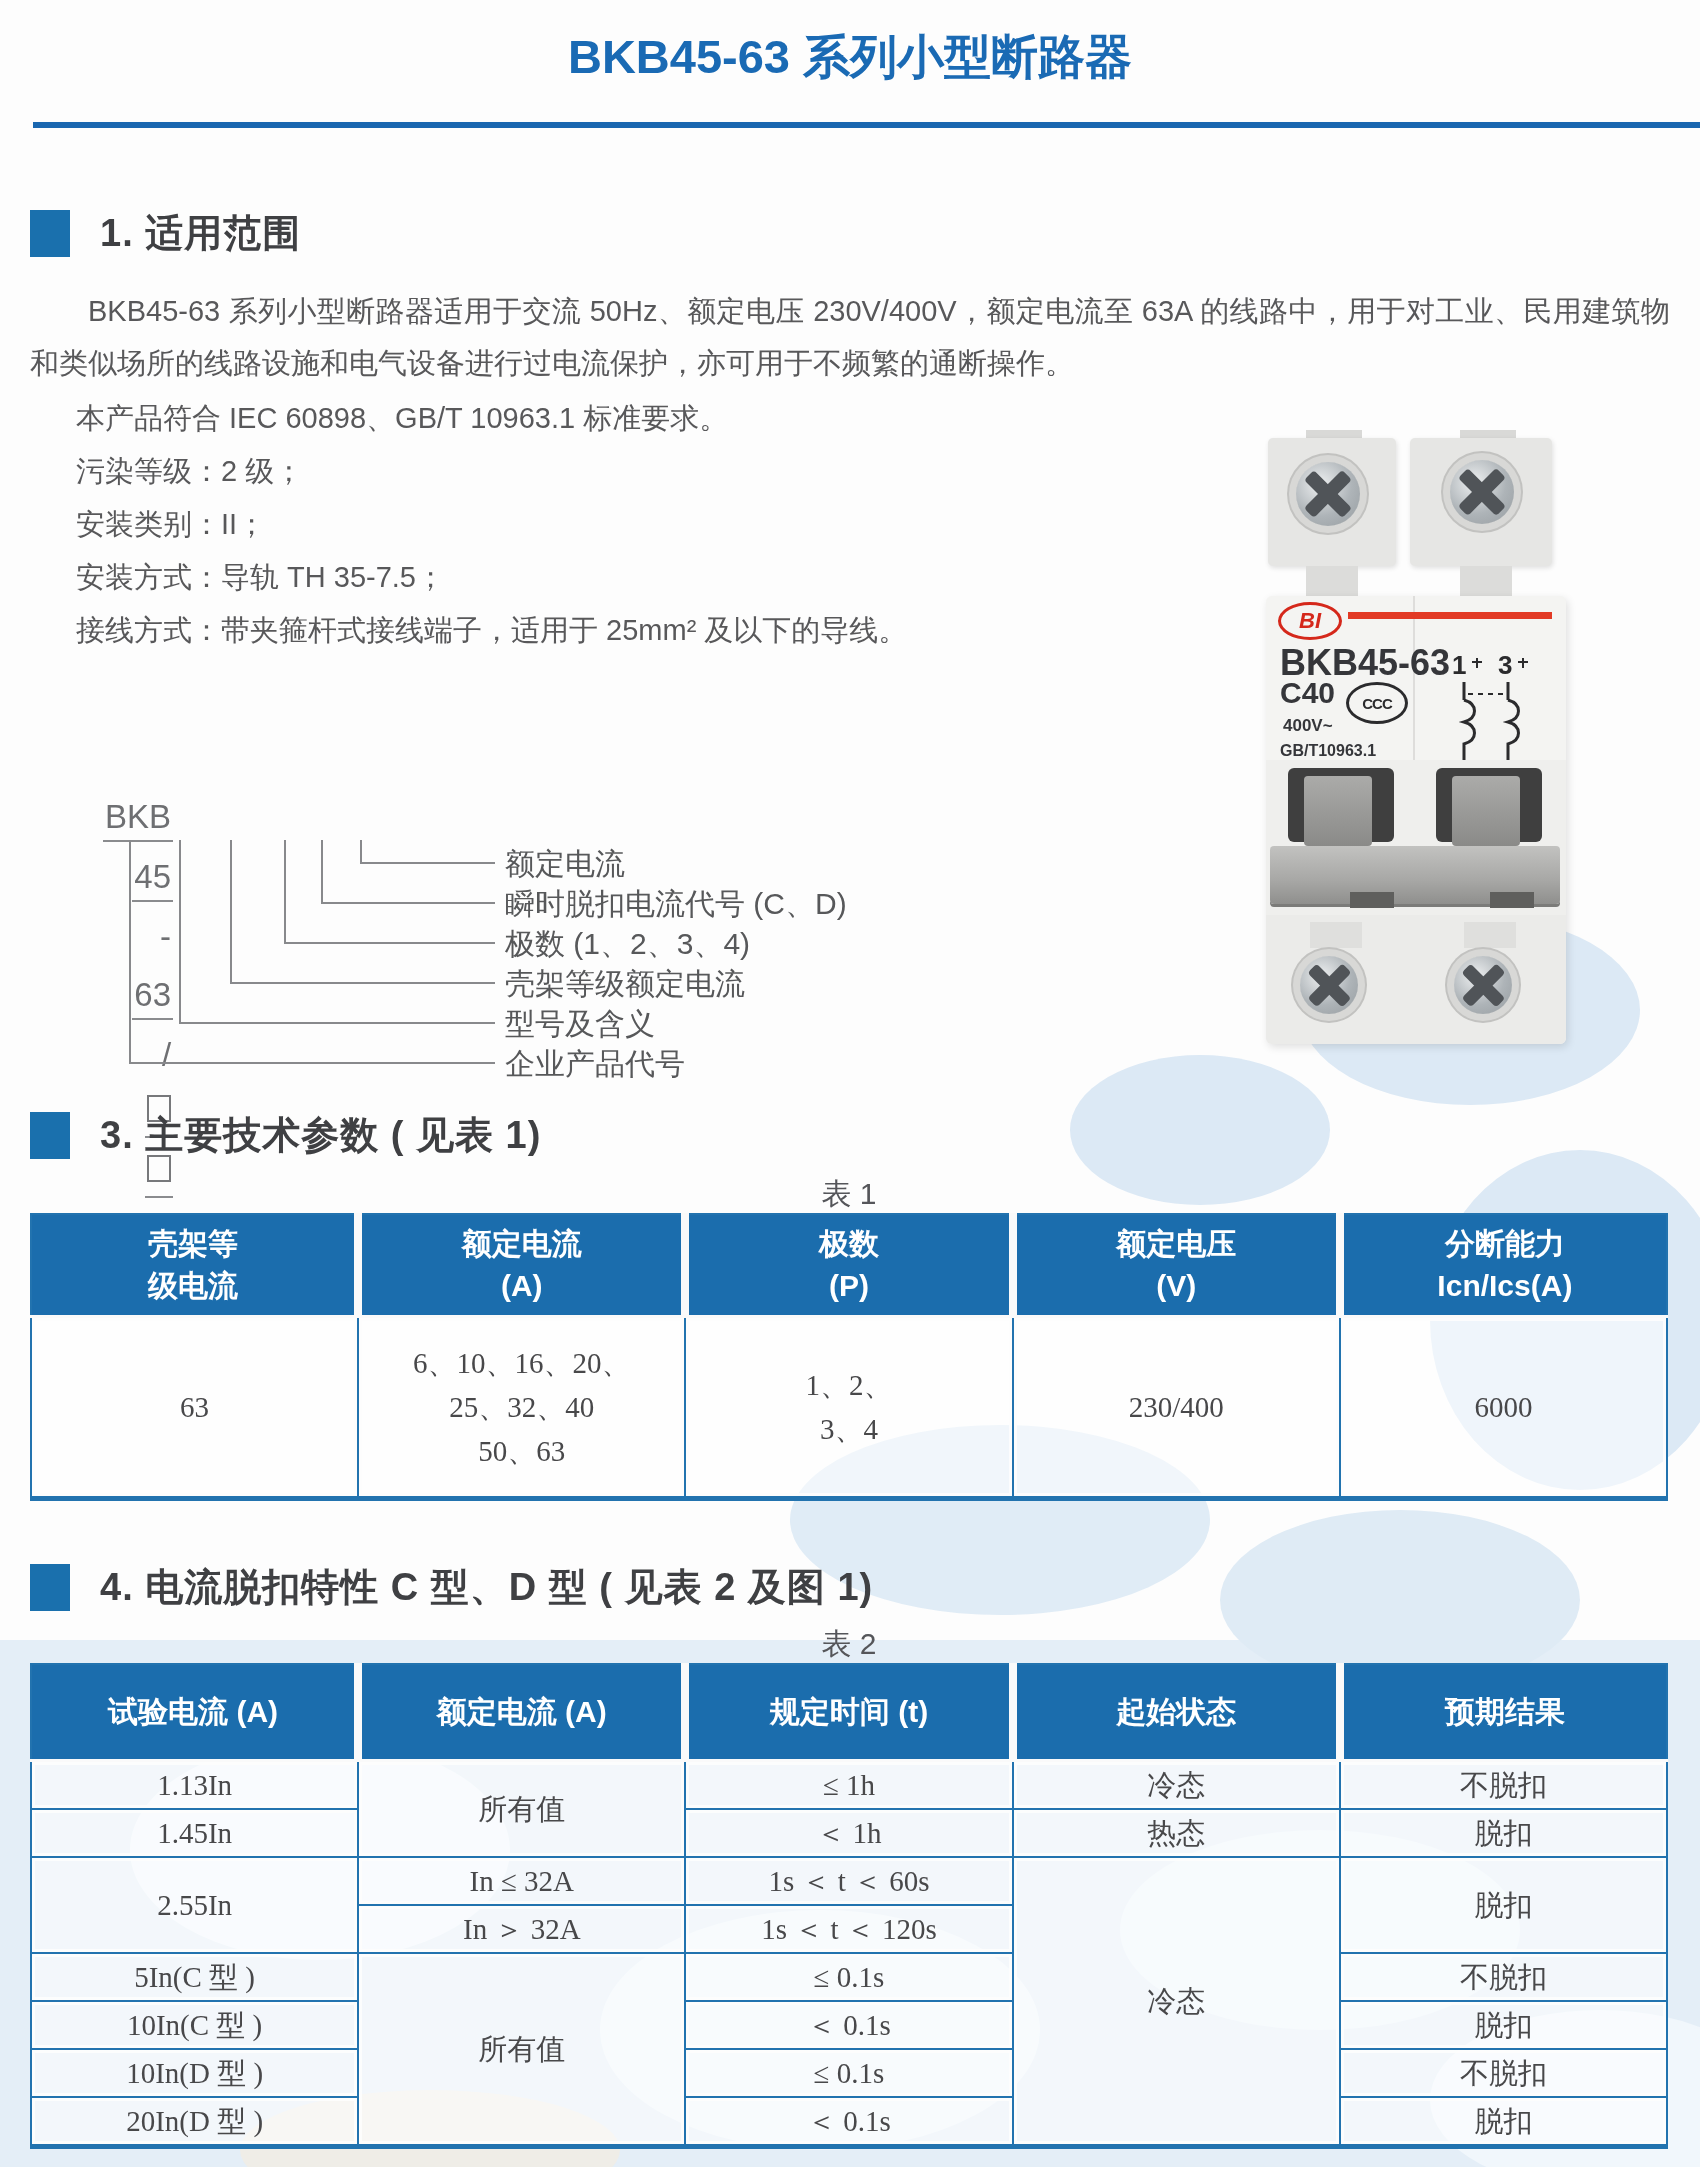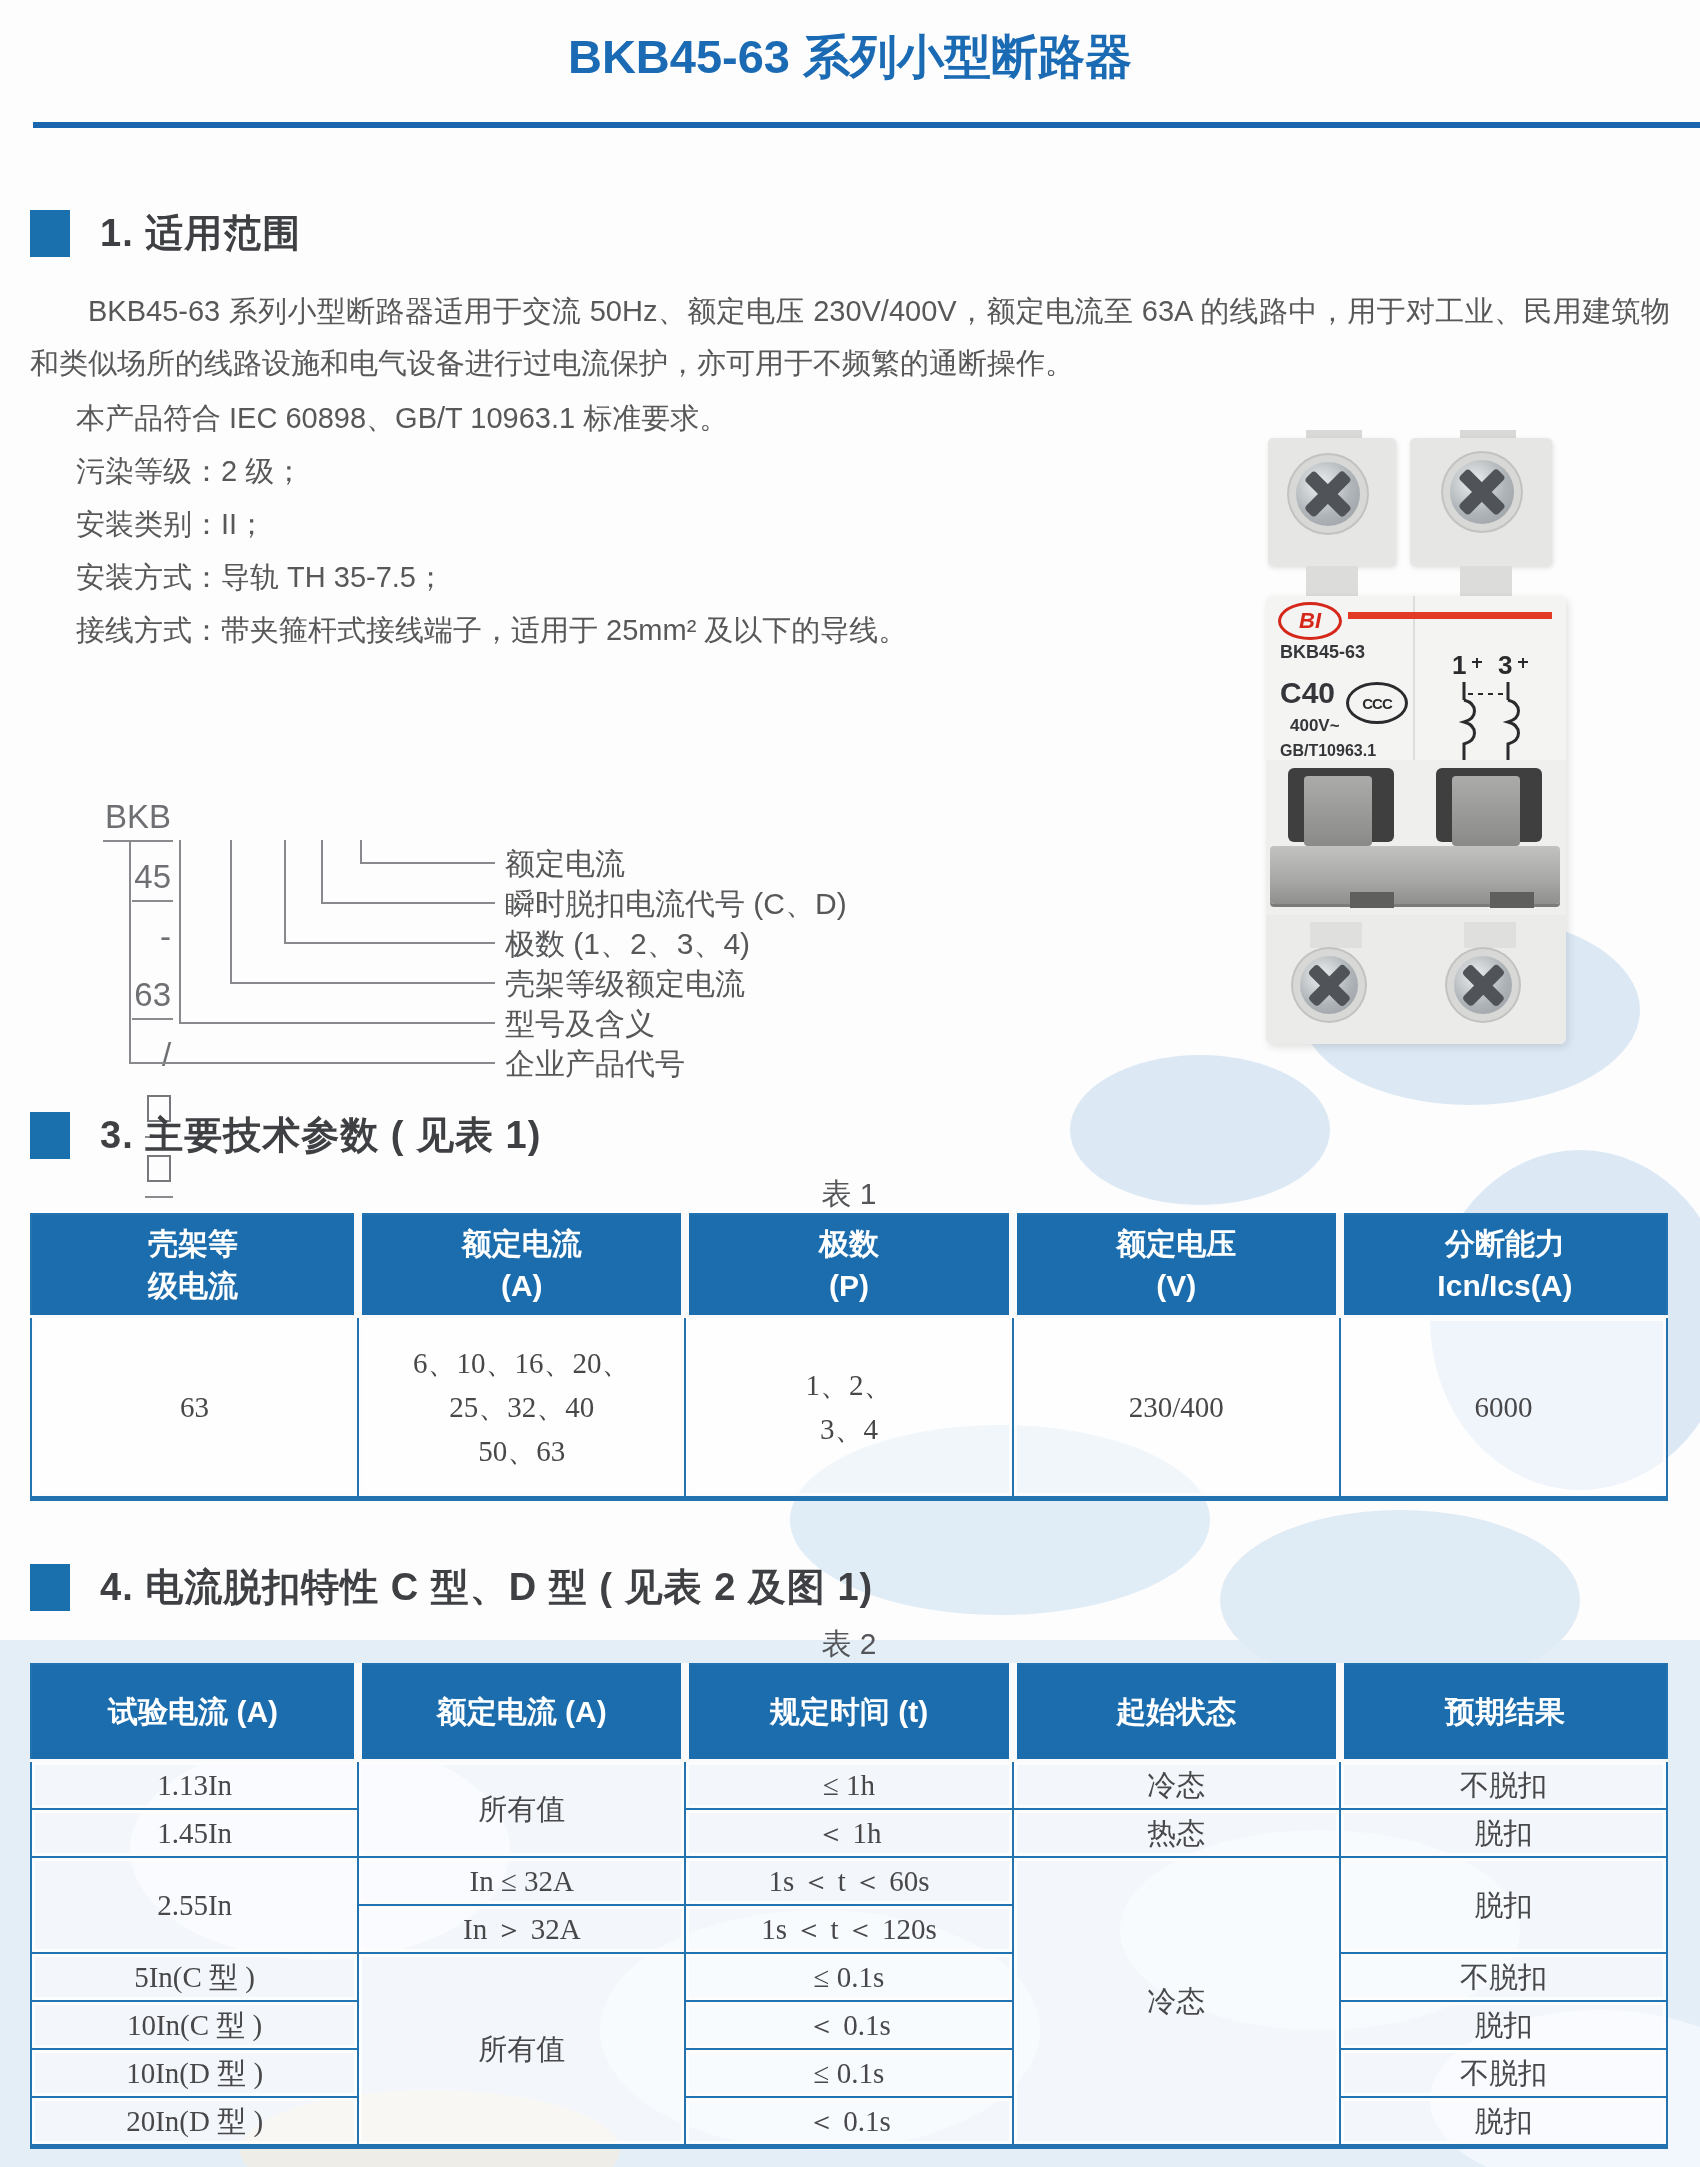--- a/index.html
+++ b/index.html
@@ -99,26 +99,26 @@
     <div class="part screw" style="left:184px;top:30px;width:64px;height:64px;"></div>
     <div class="part" style="left:40px;top:136px;width:52px;height:30px;background:#dcdcda;"></div>
     <div class="part" style="left:194px;top:136px;width:52px;height:30px;background:#dcdcda;"></div>
 
     <div class="part bk-body">
       <div class="part" style="left:147px;top:0;width:2px;height:448px;background:#dedddb;"></div>
       <div class="part logo-oval" style="left:12px;top:6px;width:64px;height:38px;font-size:22px;">
         <span>BI</span>
       </div>
       <div class="part" style="left:82px;top:16px;width:204px;height:7px;background:#e23a25;"></div>
-      <div class="bk-text" style="left:14px;top:46px;font-size:18px;font-weight:bold;">BKB45-63</div>
+      <div class="bk-text" style="left:14px;top:46px;font-size:36px;font-weight:bold;">BKB45-63</div>
       <div class="bk-text" style="left:14px;top:80px;font-size:30px;font-weight:bold;">C40</div>
       <div class="part ccc-oval" style="left:80px;top:86px;width:62px;height:42px;font-size:15px;">
         <span>CCC</span>
       </div>
-      <div class="bk-text" style="left:24px;top:120px;font-size:17px;font-weight:bold;">400V~</div>
+      <div class="bk-text" style="left:17px;top:120px;font-size:17px;font-weight:bold;">400V~</div>
       <div class="bk-text" style="left:14px;top:146px;font-size:16px;font-weight:bold;">GB/T10963.1</div>
       <div class="bk-text" style="left:14px;top:172px;font-size:16px;font-weight:bold;">IEC60898-1</div>
       <div class="bk-text" style="left:14px;top:198px;font-size:21px;font-weight:bold;">6000A</div>
       <div class="bk-text" style="left:100px;top:164px;font-size:46px;font-weight:bold;line-height:46px;">↕</div>
       <div class="bk-text" style="left:134px;top:168px;font-size:17px;font-weight:bold;">I ON</div>
       <div class="bk-text" style="left:128px;top:198px;font-size:17px;font-weight:bold;">O OFF</div>
 
       <svg class="part" style="left:180px;top:56px;" width="115" height="165" viewBox="0 0 115 165">
         <text x="6" y="22" font-size="26" font-weight="bold" fill="#2b2b2d">1</text>
         <text x="52" y="22" font-size="26" font-weight="bold" fill="#2b2b2d">3</text>

